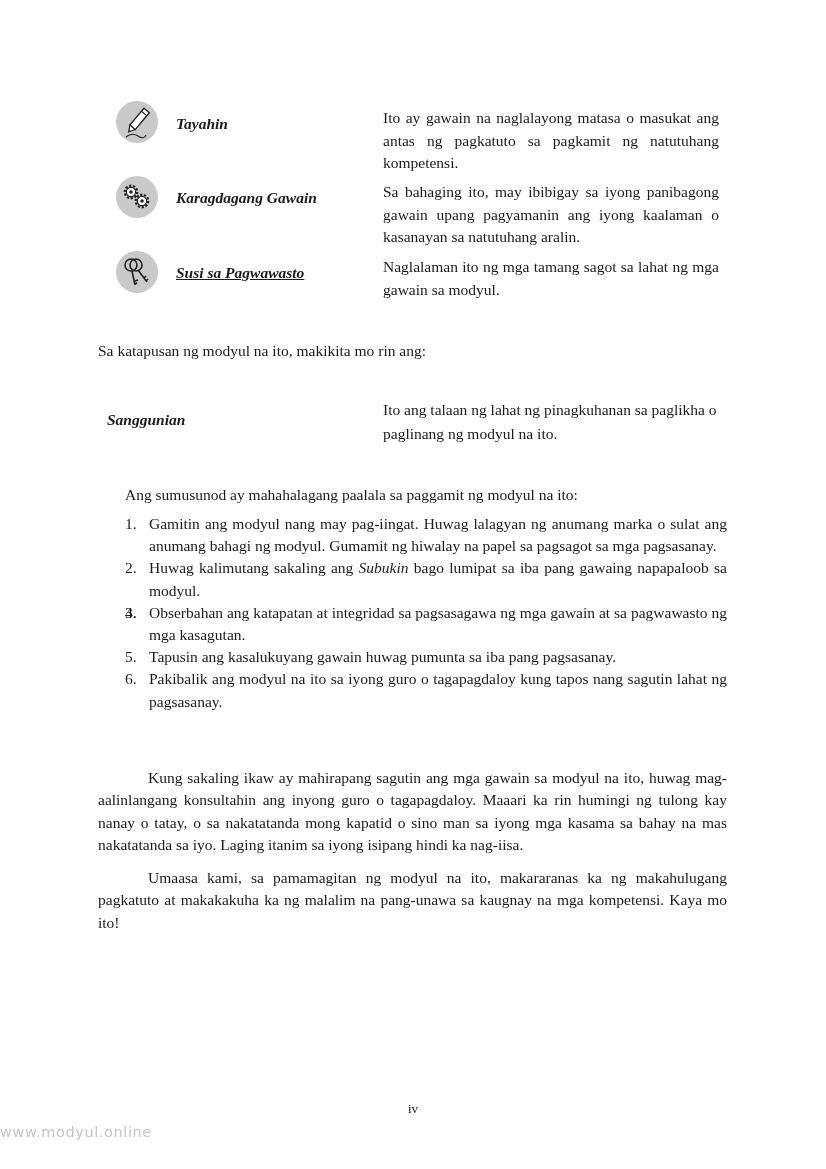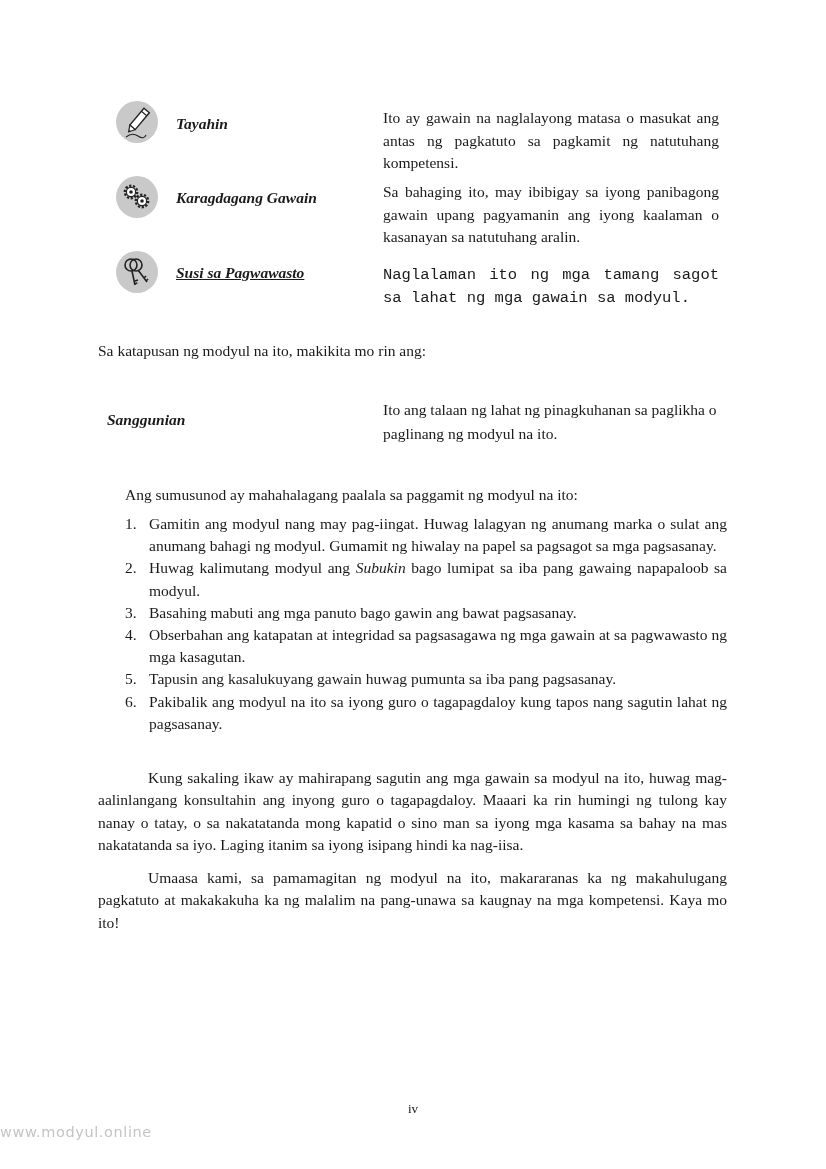--- a/index.html
+++ b/index.html
@@ -148,41 +148,40 @@
           <line x1="19" y1="30" x2="22" y2="29"></line>
           <line x1="18.3" y1="33" x2="21.3" y2="32"></line>
           <line x1="22" y1="19" x2="31" y2="31"></line>
           <line x1="28" y1="27" x2="30" y2="25"></line>
           <line x1="30" y1="30" x2="32" y2="28"></line>
         </g>
       </svg>
     </div>
     <div class="row-label" style="top:13px;text-decoration:underline;">Susi sa Pagwawasto</div>
   </div>
-  <div class="row-desc" style="top:264px;font-family:Liberation Mono, monospace;">Naglalaman ito ng mga tamang sagot sa lahat ng mga gawain sa modyul.</div>
+  <div class="row-desc" style="top:256px;">Naglalaman ito ng mga tamang sagot sa lahat ng mga gawain sa modyul.</div>
 
   <div class="plain intro">Sa katapusan ng modyul na ito, makikita mo rin ang:</div>
 
   <div class="sanggunian-label">Sanggunian</div>
   <div class="sanggunian-desc">Ito ang talaan ng lahat ng pinagkuhanan sa paglikha o paglinang ng modyul na ito.</div>
 
   <div class="plain paalala-intro">Ang sumusunod ay mahahalagang paalala sa paggamit ng modyul na ito:</div>
 
   <ol class="rules">
     <li>
       <span class="num">1.</span>
       <span>Gamitin ang modyul nang may pag-iingat. Huwag lalagyan ng anumang marka o sulat ang anumang bahagi ng modyul. Gumamit ng hiwalay na papel sa pagsagot sa mga pagsasanay.</span>
     </li>
     <li>
       <span class="num">2.</span>
-      <span>Huwag kalimutang modyul ang </span><em>Subukin</em><span> bago lumipat sa iba pang gawaing napapaloob sa modyul.</span>
+      <span>Huwag kalimutang sakaling ang </span><em>Subukin</em><span> bago lumipat sa iba pang gawaing napapaloob sa modyul.</span>
     </li>
     <li>
       <span class="num">3.</span>
-      <span>Basahing mabuti ang mga panuto bago gawin ang bawat pagsasanay.</span>
     </li>
     <li>
       <span class="num">4.</span>
       <span>Obserbahan ang katapatan at integridad sa pagsasagawa ng mga gawain at sa pagwawasto ng mga kasagutan.</span>
     </li>
     <li>
       <span class="num">5.</span>
       <span>Tapusin ang kasalukuyang gawain huwag pumunta sa iba pang pagsasanay.</span>
     </li>
     <li>

